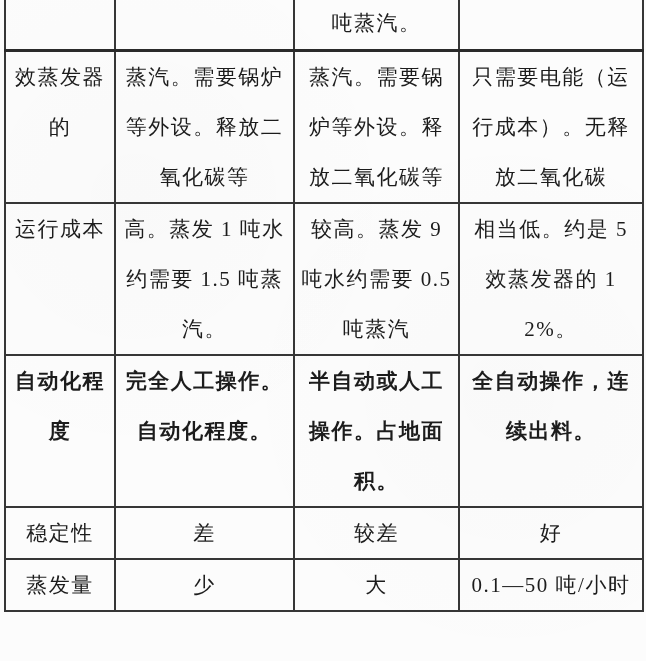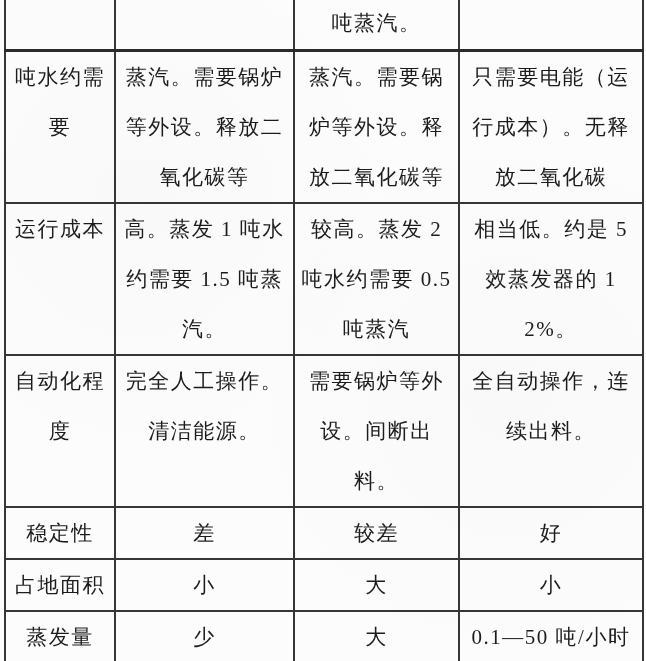--- a/index.html
+++ b/index.html
@@ -39,21 +39,21 @@
     letter-spacing: 1.5px;
     padding: 0 6px;
     overflow: hidden;
     word-break: break-all;
   }
   table.cmp tr.r0 td { border-top: none; border-bottom: 3px solid #2a2a2a; }
   td.label-cell { letter-spacing: 5px; padding: 0 4px; }
   tr.r0 { height: 52px; }
   tr.r1 { height: 150px; }
   tr.r2 { height: 151px; margin-top: 28px; }
-  tr.r3 { height: 151px; }
+  tr.r3 { height: 151px; font-weight: bold; }
   tr.r4 { height: 51px; margin-left: 35px; }
   tr.r5 { height: 52px; }
   tr.r6 { height: 46px; }
 </style>
 </head>
 <body>
 
 <div class="page">
   <table class="cmp">
     <colgroup>
@@ -63,48 +63,42 @@
       <col style="width:184px">
     </colgroup>
     <tbody>
       <tr class="r0">
         <td class="label-cell"></td>
         <td class="data-cell"></td>
         <td class="data-cell">吨蒸汽。</td>
         <td class="data-cell"></td>
       </tr>
       <tr class="r1">
-        <td class="label-cell">吨水约需要</td>
+        <td class="label-cell">效蒸发器的</td>
         <td class="data-cell">蒸汽。需要锅炉等外设。释放二氧化碳等</td>
         <td class="data-cell">蒸汽。需要锅炉等外设。释放二氧化碳等</td>
         <td class="data-cell">只需要电能（运行成本）。无释放二氧化碳</td>
       </tr>
       <tr class="r2">
         <td class="label-cell">运行成本</td>
         <td class="data-cell">高。蒸发 1 吨水约需要 1.5 吨蒸汽。</td>
-        <td class="data-cell">较高。蒸发 2 吨水约需要 0.5 吨蒸汽</td>
+        <td class="data-cell">较高。蒸发 9 吨水约需要 0.5 吨蒸汽</td>
         <td class="data-cell">相当低。约是 5 效蒸发器的 12%。</td>
       </tr>
       <tr class="r3">
         <td class="label-cell">自动化程度</td>
-        <td class="data-cell">完全人工操作。清洁能源。</td>
-        <td class="data-cell">需要锅炉等外设。间断出料。</td>
+        <td class="data-cell">完全人工操作。自动化程度。</td>
+        <td class="data-cell">半自动或人工操作。占地面积。</td>
         <td class="data-cell">全自动操作，连续出料。</td>
       </tr>
       <tr class="r4">
         <td class="label-cell">稳定性</td>
         <td class="data-cell">差</td>
         <td class="data-cell">较差</td>
         <td class="data-cell">好</td>
-      </tr>
-      <tr class="r5">
-        <td class="label-cell">占地面积</td>
-        <td class="data-cell">小</td>
-        <td class="data-cell">大</td>
-        <td class="data-cell">小</td>
       </tr>
       <tr class="r6">
         <td class="label-cell">蒸发量</td>
         <td class="data-cell">少</td>
         <td class="data-cell">大</td>
         <td class="data-cell">0.1—50 吨/小时</td>
       </tr>
     </tbody>
   </table>
 </div>

